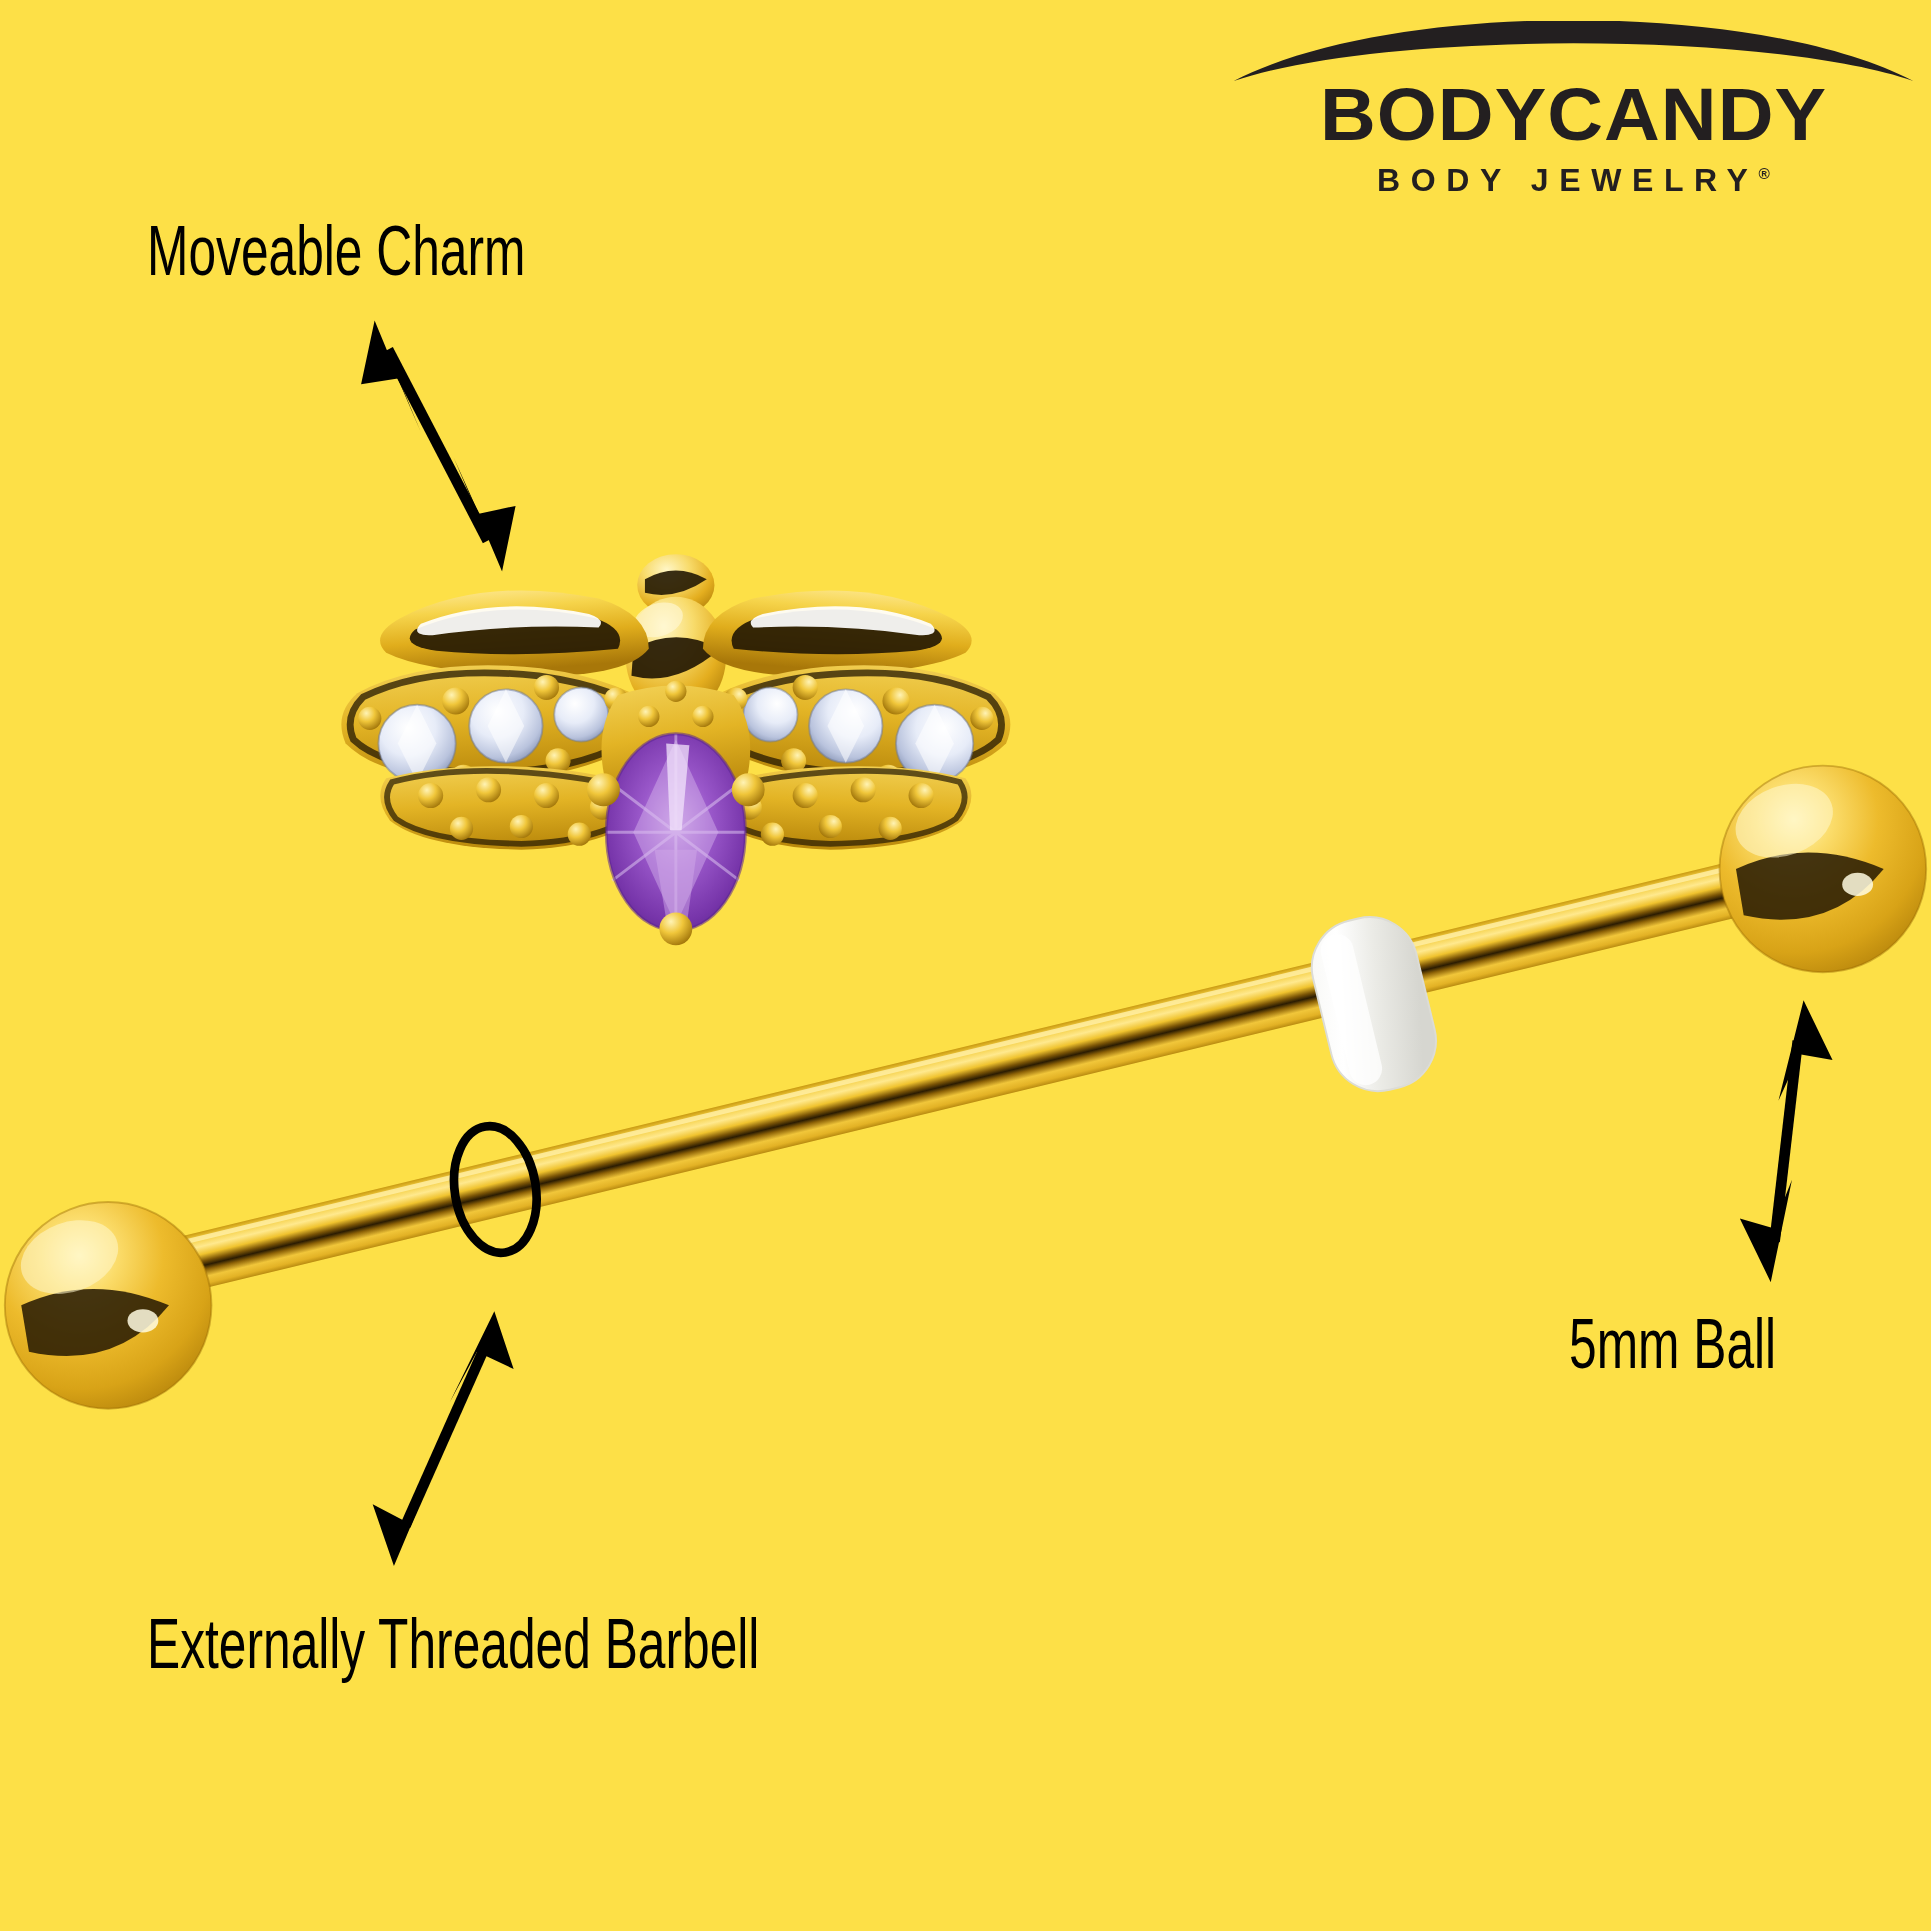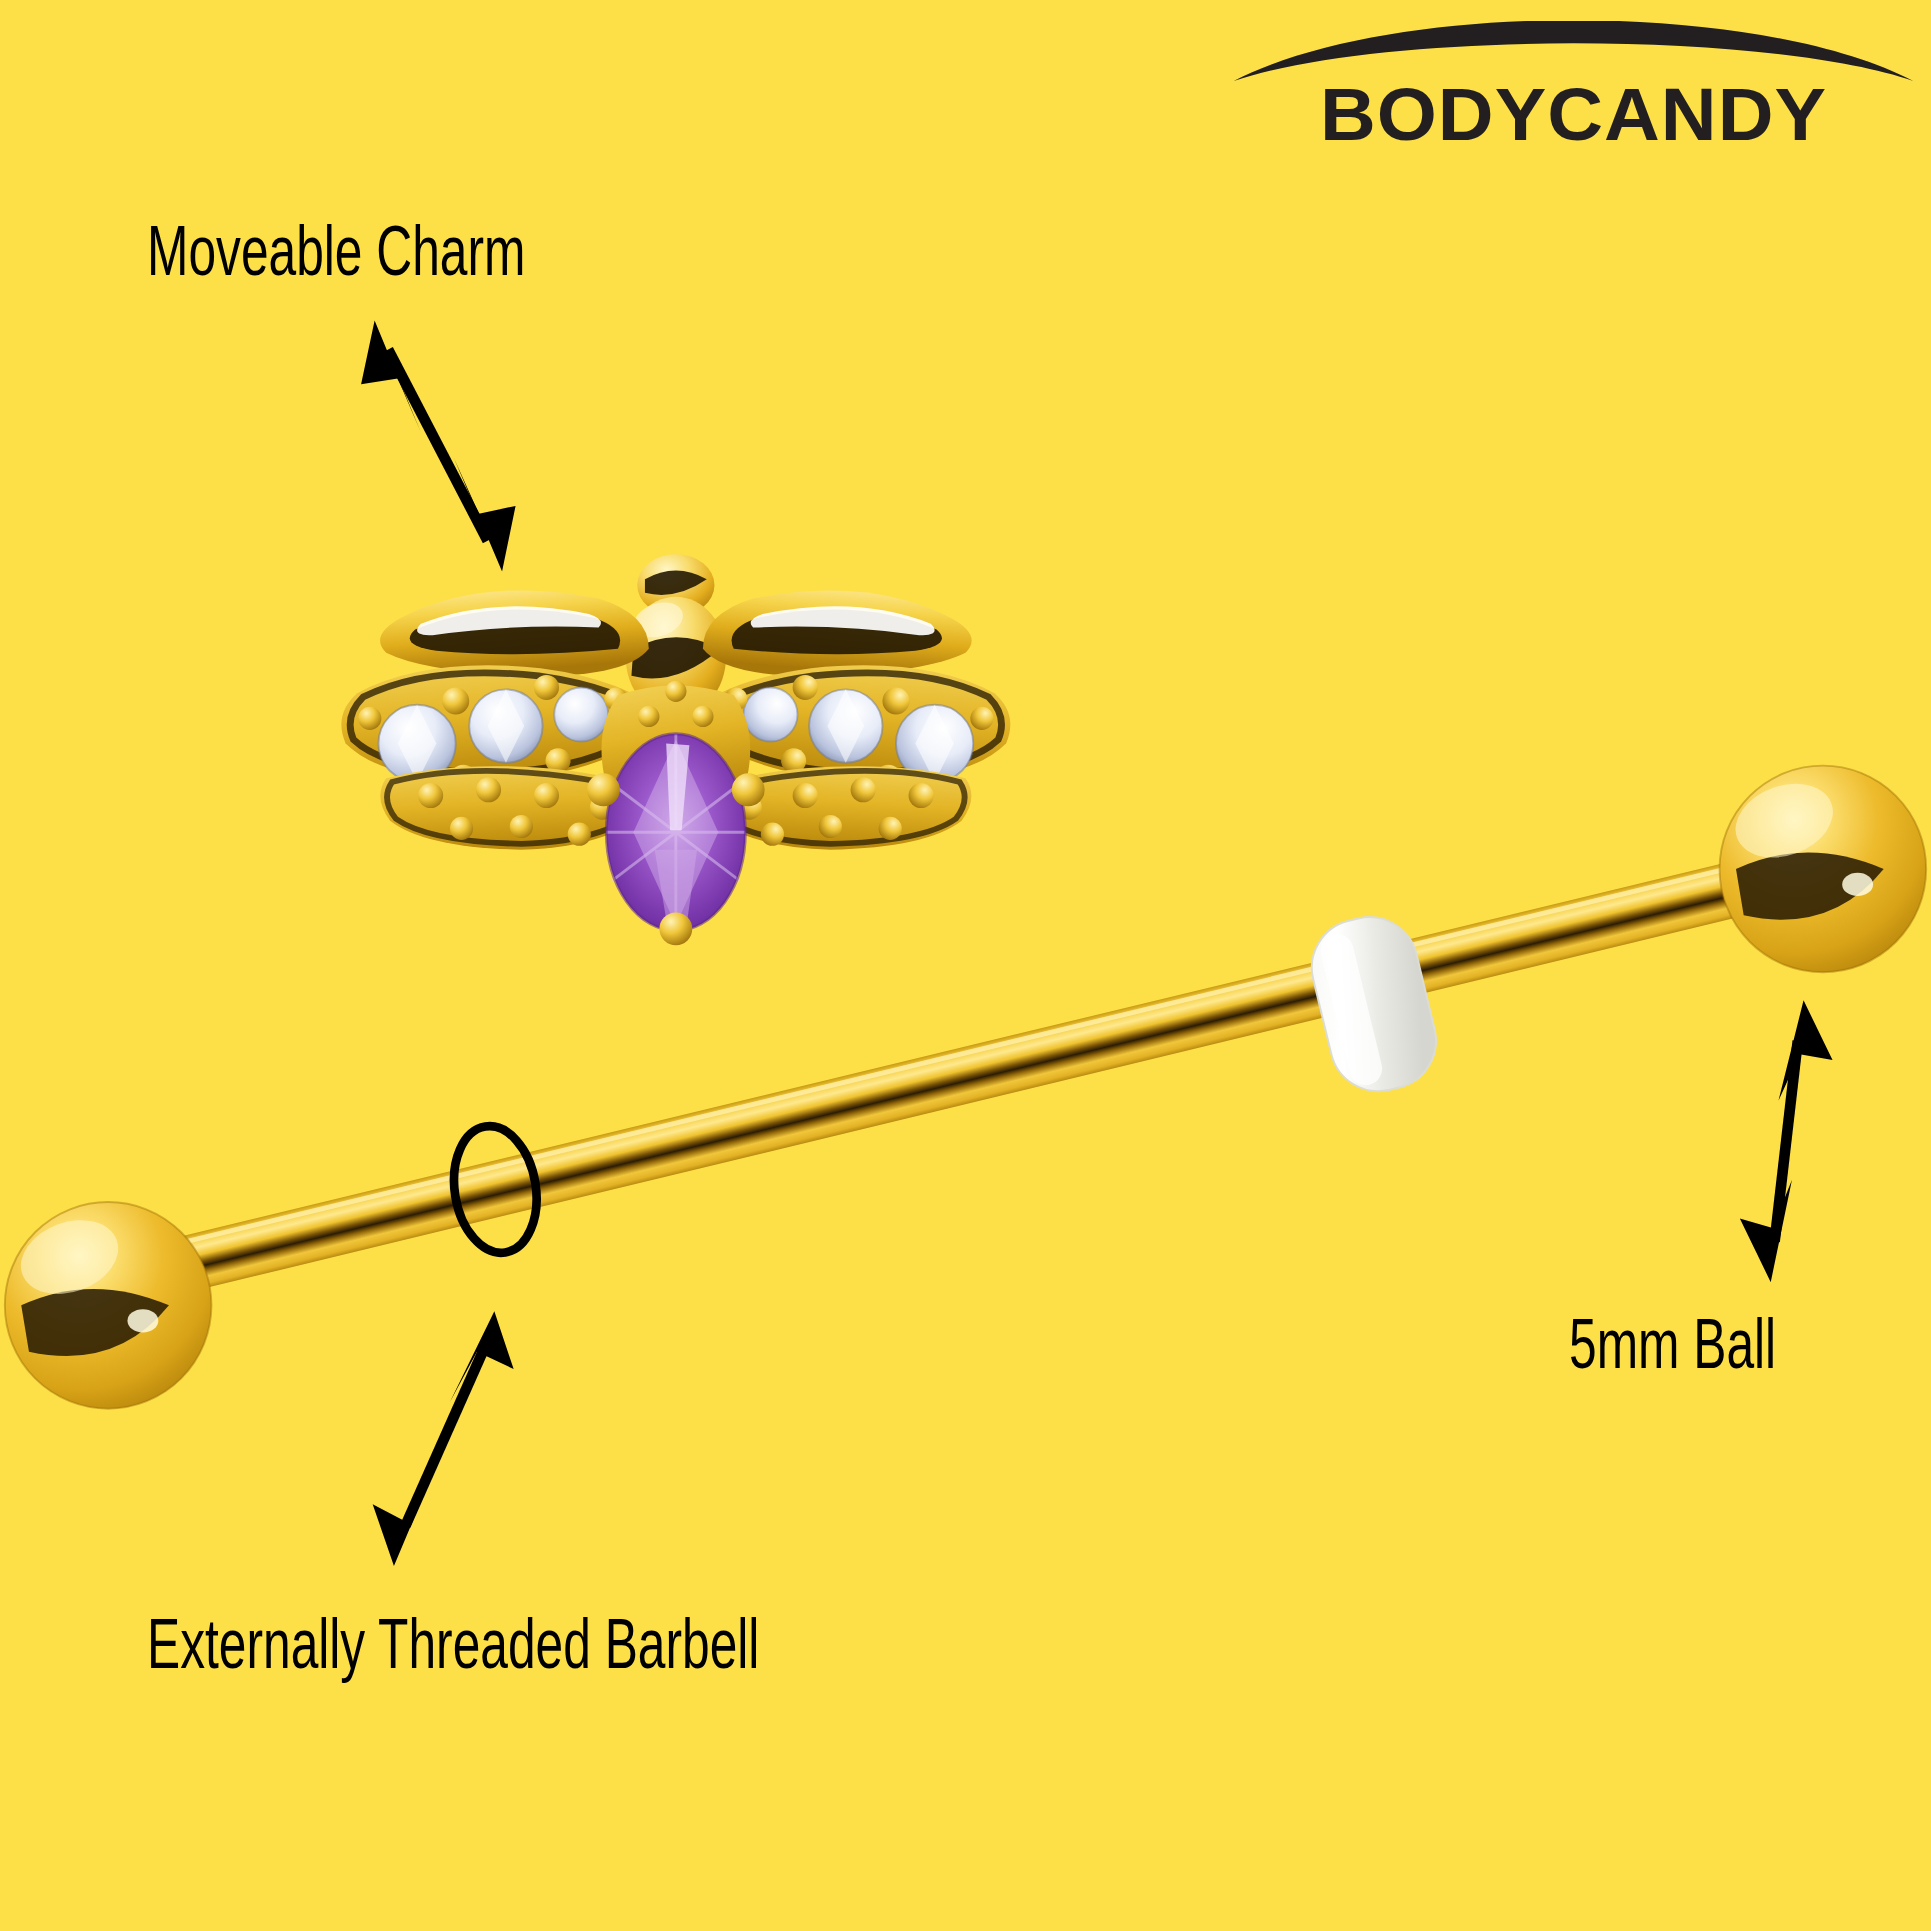--- a/index.html
+++ b/index.html
@@ -99,20 +99,21 @@
 </head>
 <body>
 
 <div id="canvas">
 
   <div id="brand-logo">
     <svg class="logo-arc" viewBox="0 0 720 66">
       <path d="M8 62 C 170 -22, 550 -22, 712 62 C 560 10, 160 10, 8 62 Z" fill="#231f20"></path>
     </svg>
     <div class="logo-wordmark">BODYCANDY</div>
+    <div class="logo-sub"><span>BODY JEWELRY</span><span class="logo-reg">®</span></div>
   </div>
 
   <svg class="layer" viewBox="0 0 2000 2000">
     <defs>
 
       <linearGradient id="gradBar" x1="0" y1="0" x2="0" y2="1">
         <stop offset="0%" stop-color="#c99a12"></stop>
         <stop offset="10%" stop-color="#f4cd3e"></stop>
         <stop offset="26%" stop-color="#ffe98e"></stop>
         <stop offset="40%" stop-color="#f0c32e"></stop>

